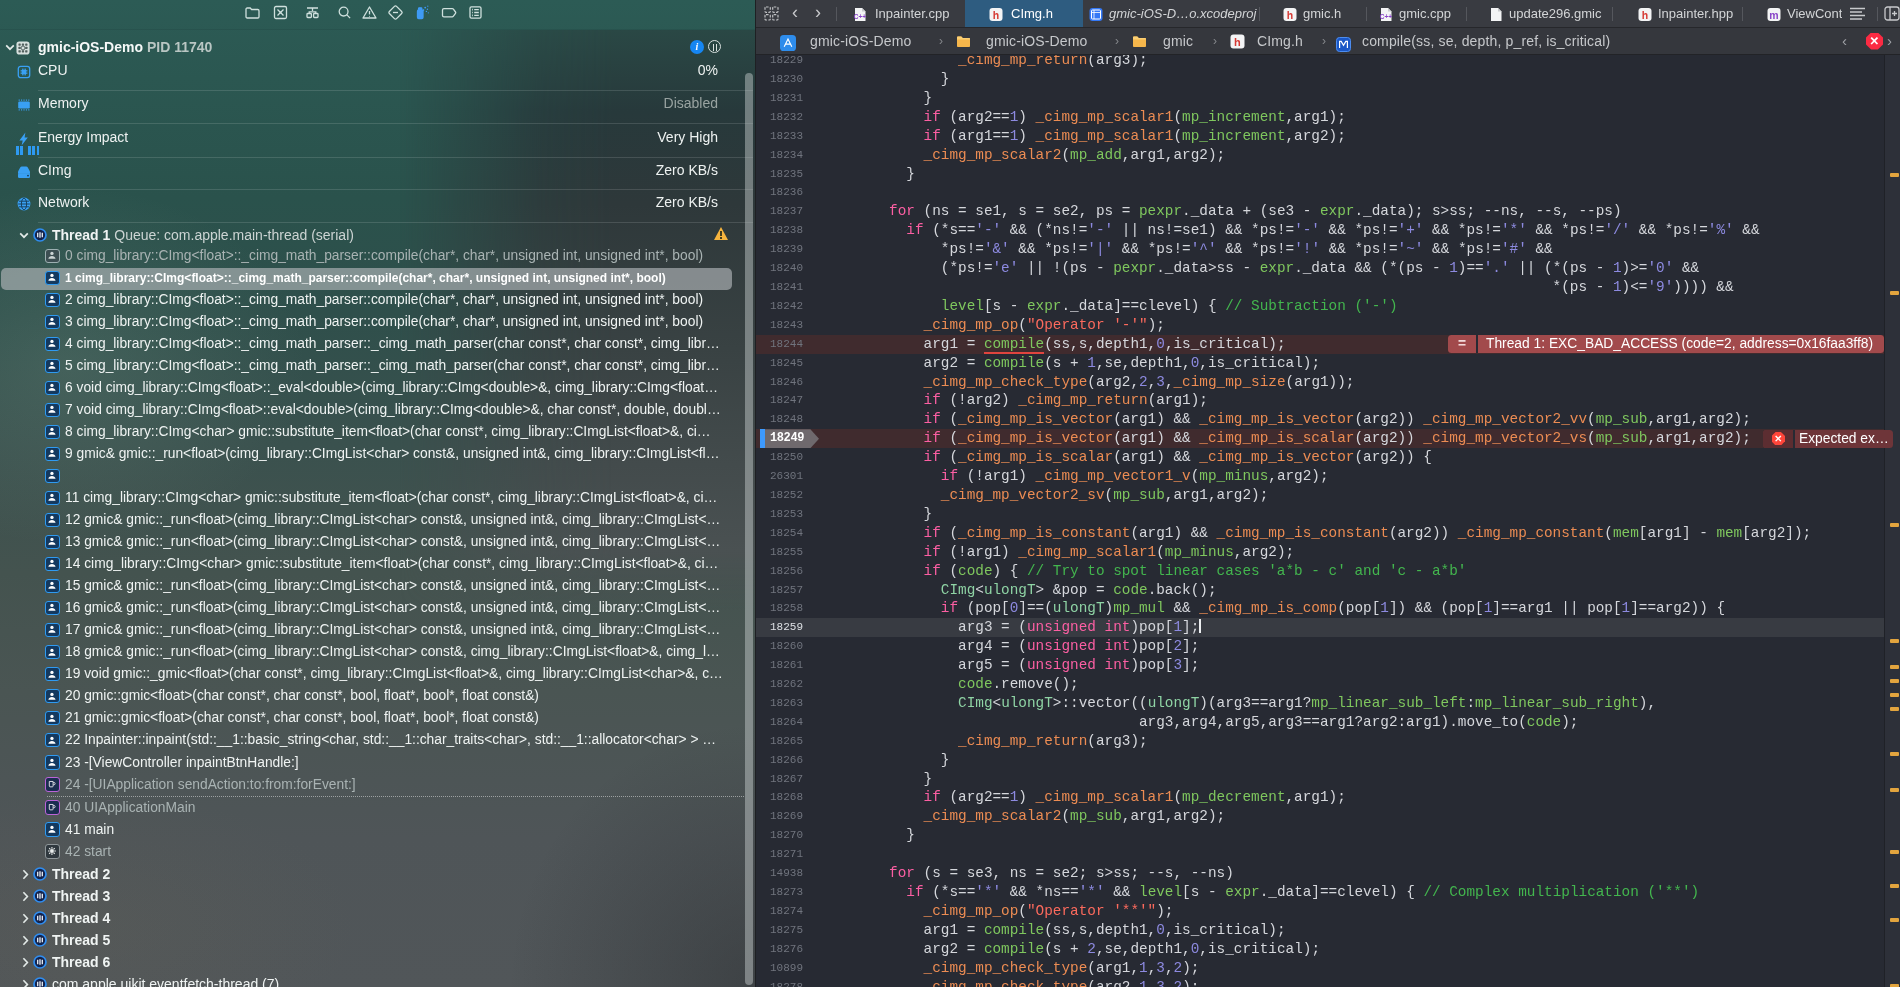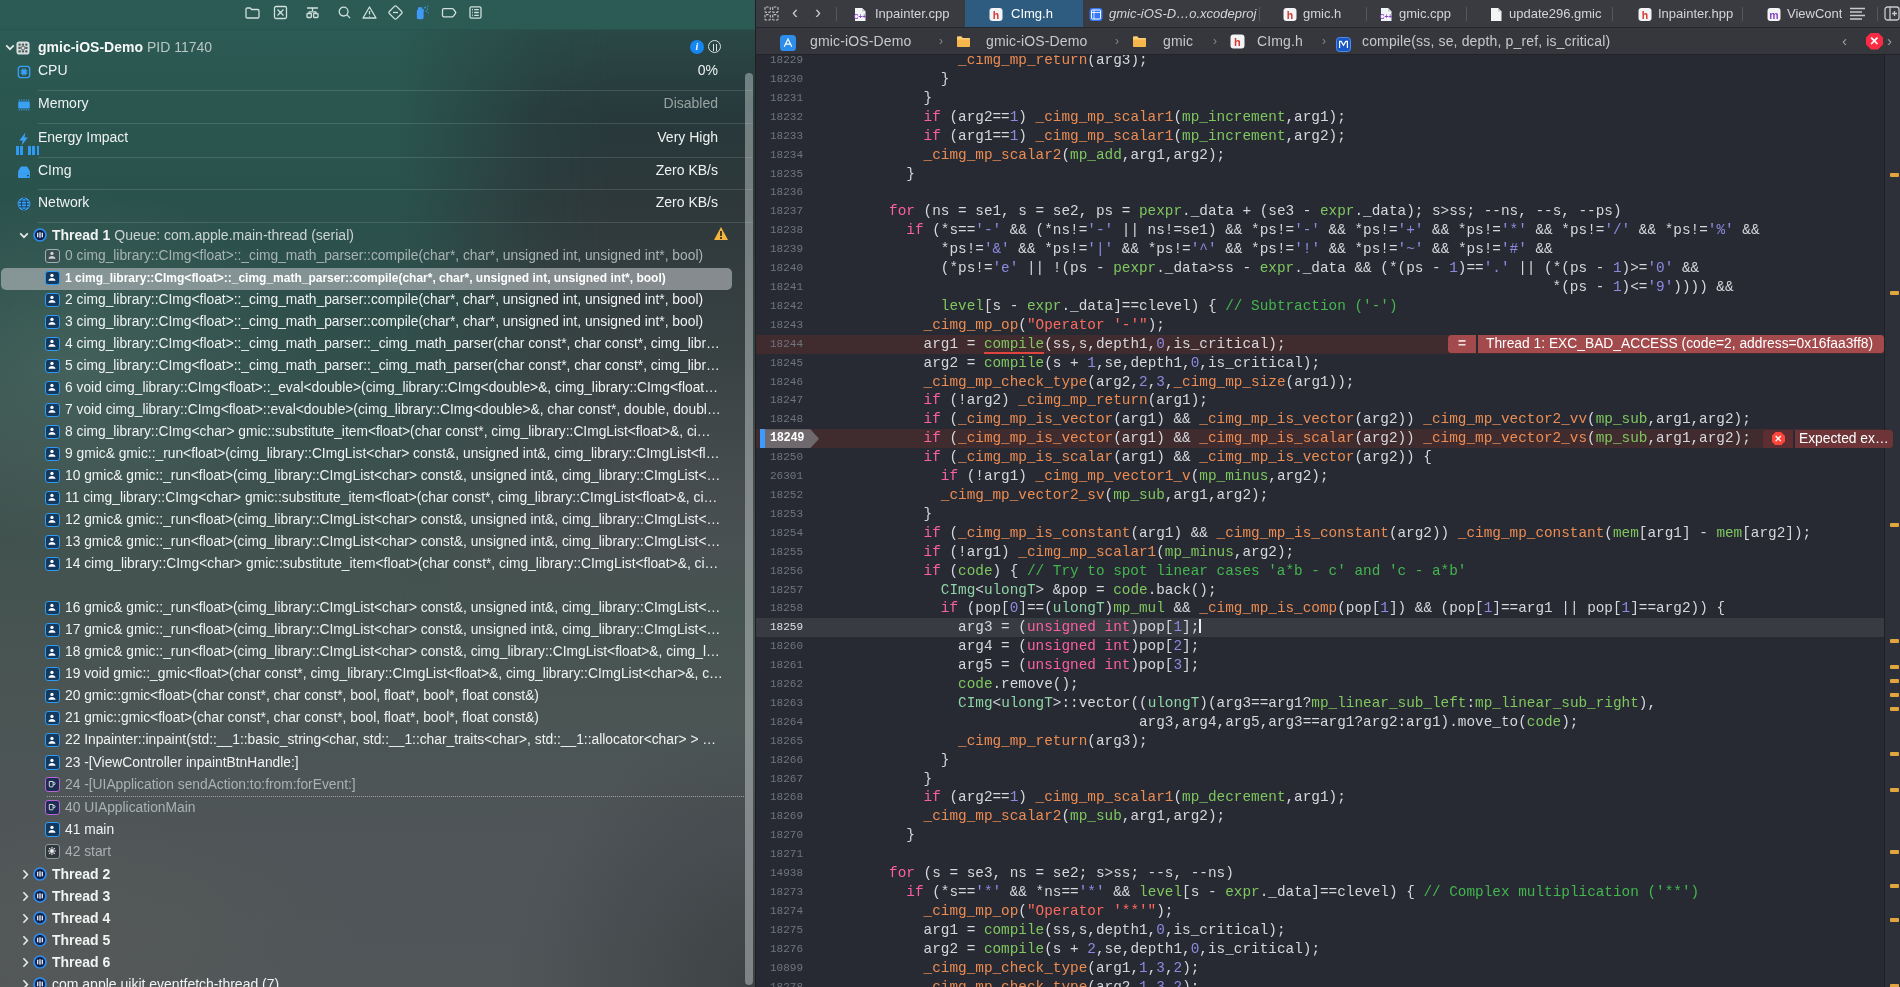--- a/index.html
+++ b/index.html
@@ -137,21 +137,21 @@
             <rect x="6.2" y="2.6" width="2.5" height="2.5" rx=".5"></rect>
             <rect x="9.8" y="2.6" width="2.5" height="2.5" rx=".5"></rect>
             <rect x="2.6" y="6.2" width="2.5" height="2.5" rx=".5"></rect>
             <rect x="9.8" y="6.2" width="2.5" height="2.5" rx=".5"></rect>
             <rect x="2.6" y="9.8" width="2.5" height="2.5" rx=".5"></rect>
             <rect x="6.2" y="9.8" width="2.5" height="2.5" rx=".5"></rect>
             <rect x="9.8" y="9.8" width="2.5" height="2.5" rx=".5"></rect>
           </g>
           <circle cx="7.5" cy="7.5" r="2.1" fill="none" stroke="#51605e" stroke-width="1"></circle>
         </svg></span>
-    <span class="lab" style="font-weight:700;color:#f6f9f8">gmic-iOS-Demo <span style="font-weight:400;color:#b9c6c3">PID 11740</span></span>
+    <span class="lab" style="font-weight:700;color:#f6f9f8">gmic-iOS-Demo <span style="font-weight:700;color:#b9c6c3">PID 11740</span></span>
     <span style="position:absolute;left:690px;top:4px;width:14px;height:14px;border-radius:7px;background:#1686f2;color:#fff;font-size:10px;text-align:center;line-height:14px;font-family:'Liberation Serif',serif;font-style:italic;font-weight:700">i</span>
     <span style="position:absolute;left:708px;top:4px;width:13px;height:13px;border-radius:7px;border:1.3px solid #d9e1df"></span>
     <span style="position:absolute;left:712.5px;top:7.5px;width:1.4px;height:7px;background:#d9e1df"></span>
     <span style="position:absolute;left:715.5px;top:7.5px;width:1.4px;height:7px;background:#d9e1df"></span>
   </div>
   <div class="hrow" style="top:59px">
     <span class="hicon"><svg viewBox="0 0 14 14">
           <rect x="1.3" y="1.3" width="11.4" height="11.4" rx="2.4" fill="none" stroke="#39a0f4" stroke-width="1.3"></rect>
           <rect x="4.9" y="4.9" width="4.2" height="4.2" fill="#39a0f4"></rect>
           <path d="M5.6 3.6v1.4M7 3.6v1.4M8.4 3.6v1.4M5.6 9v1.4M7 9v1.4M8.4 9v1.4M3.6 5.6h1.4M3.6 7h1.4M3.6 8.4h1.4M9 5.6h1.4M9 7h1.4M9 8.4h1.4" stroke="#39a0f4" stroke-width=".9"></path>
@@ -315,21 +315,20 @@
       </span>
       <span class="ft">9 gmic&amp; gmic::_run&lt;float&gt;(cimg_library::CImgList&lt;char&gt; const&amp;, unsigned int&amp;, cimg_library::CImgList&lt;fl…</span>
     </div>
 <div class="fr" style="top:465.2px">
       <span class="fi fi-p">
         <svg viewBox="0 0 12 12">
           <circle cx="6" cy="4.2" r="2" fill="#fff"></circle>
           <path d="M1.6 10.6c.5-2.2 2.3-3.3 4.4-3.3s3.9 1.1 4.4 3.3z" fill="#fff"></path>
         </svg>
       </span>
-      <span class="ft">10 gmic&amp; gmic::_run&lt;float&gt;(cimg_library::CImgList&lt;char&gt; const&amp;, unsigned int&amp;, cimg_library::CImgList&lt;…</span>
     </div>
 <div class="fr" style="top:487.2px">
       <span class="fi fi-p">
         <svg viewBox="0 0 12 12">
           <circle cx="6" cy="4.2" r="2" fill="#fff"></circle>
           <path d="M1.6 10.6c.5-2.2 2.3-3.3 4.4-3.3s3.9 1.1 4.4 3.3z" fill="#fff"></path>
         </svg>
       </span>
       <span class="ft">11 cimg_library::CImg&lt;char&gt; gmic::substitute_item&lt;float&gt;(char const*, cimg_library::CImgList&lt;float&gt;&amp;, ci…</span>
     </div>
@@ -352,20 +351,29 @@
       <span class="ft">13 gmic&amp; gmic::_run&lt;float&gt;(cimg_library::CImgList&lt;char&gt; const&amp;, unsigned int&amp;, cimg_library::CImgList&lt;…</span>
     </div>
 <div class="fr" style="top:553.3px">
       <span class="fi fi-p">
         <svg viewBox="0 0 12 12">
           <circle cx="6" cy="4.2" r="2" fill="#fff"></circle>
           <path d="M1.6 10.6c.5-2.2 2.3-3.3 4.4-3.3s3.9 1.1 4.4 3.3z" fill="#fff"></path>
         </svg>
       </span>
       <span class="ft">14 cimg_library::CImg&lt;char&gt; gmic::substitute_item&lt;float&gt;(char const*, cimg_library::CImgList&lt;float&gt;&amp;, ci…</span>
+    </div>
+<div class="fr" style="top:575.3px">
+      <span class="fi fi-p">
+        <svg viewBox="0 0 12 12">
+          <circle cx="6" cy="4.2" r="2" fill="#fff"></circle>
+          <path d="M1.6 10.6c.5-2.2 2.3-3.3 4.4-3.3s3.9 1.1 4.4 3.3z" fill="#fff"></path>
+        </svg>
+      </span>
+      <span class="ft">15 gmic&amp; gmic::_run&lt;float&gt;(cimg_library::CImgList&lt;char&gt; const&amp;, unsigned int&amp;, cimg_library::CImgList&lt;…</span>
     </div>
 <div class="fr" style="top:597.3px">
       <span class="fi fi-p">
         <svg viewBox="0 0 12 12">
           <circle cx="6" cy="4.2" r="2" fill="#fff"></circle>
           <path d="M1.6 10.6c.5-2.2 2.3-3.3 4.4-3.3s3.9 1.1 4.4 3.3z" fill="#fff"></path>
         </svg>
       </span>
       <span class="ft">16 gmic&amp; gmic::_run&lt;float&gt;(cimg_library::CImgList&lt;char&gt; const&amp;, unsigned int&amp;, cimg_library::CImgList&lt;…</span>
     </div>

